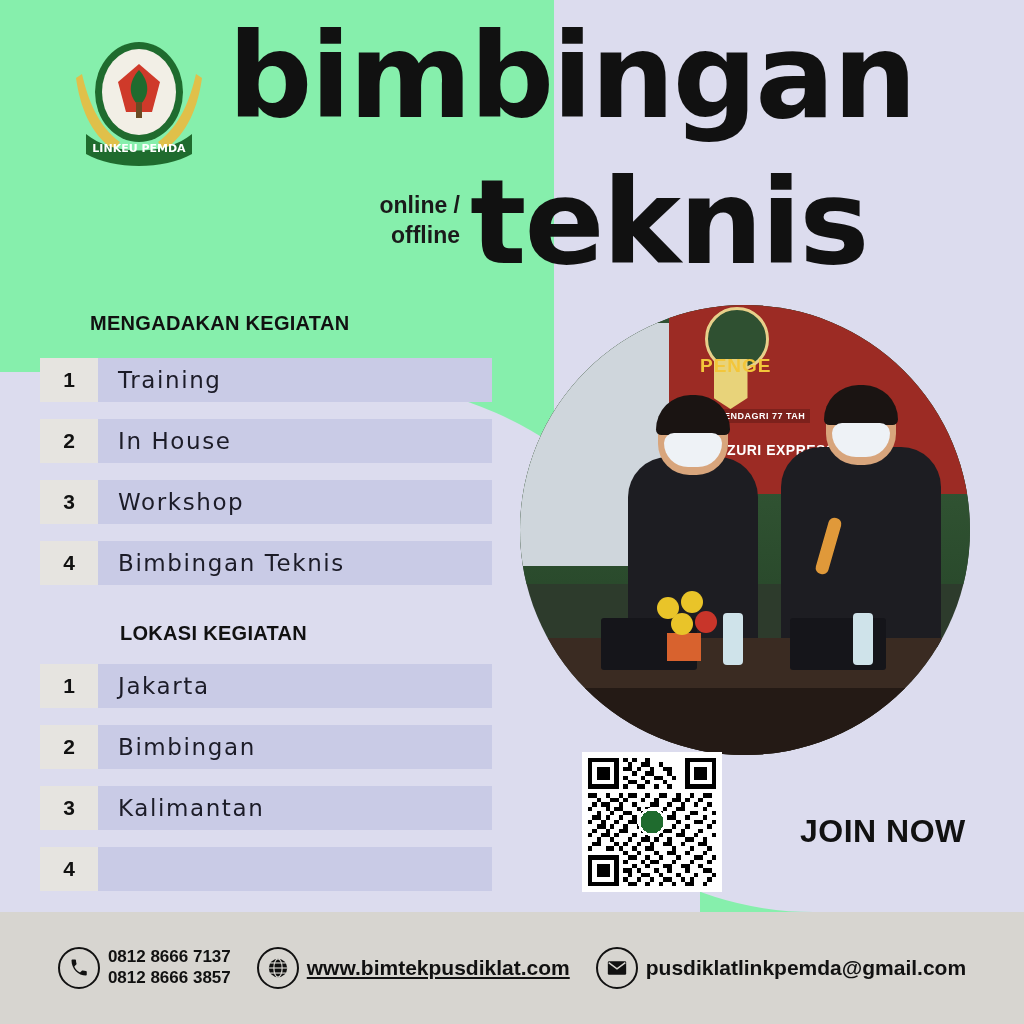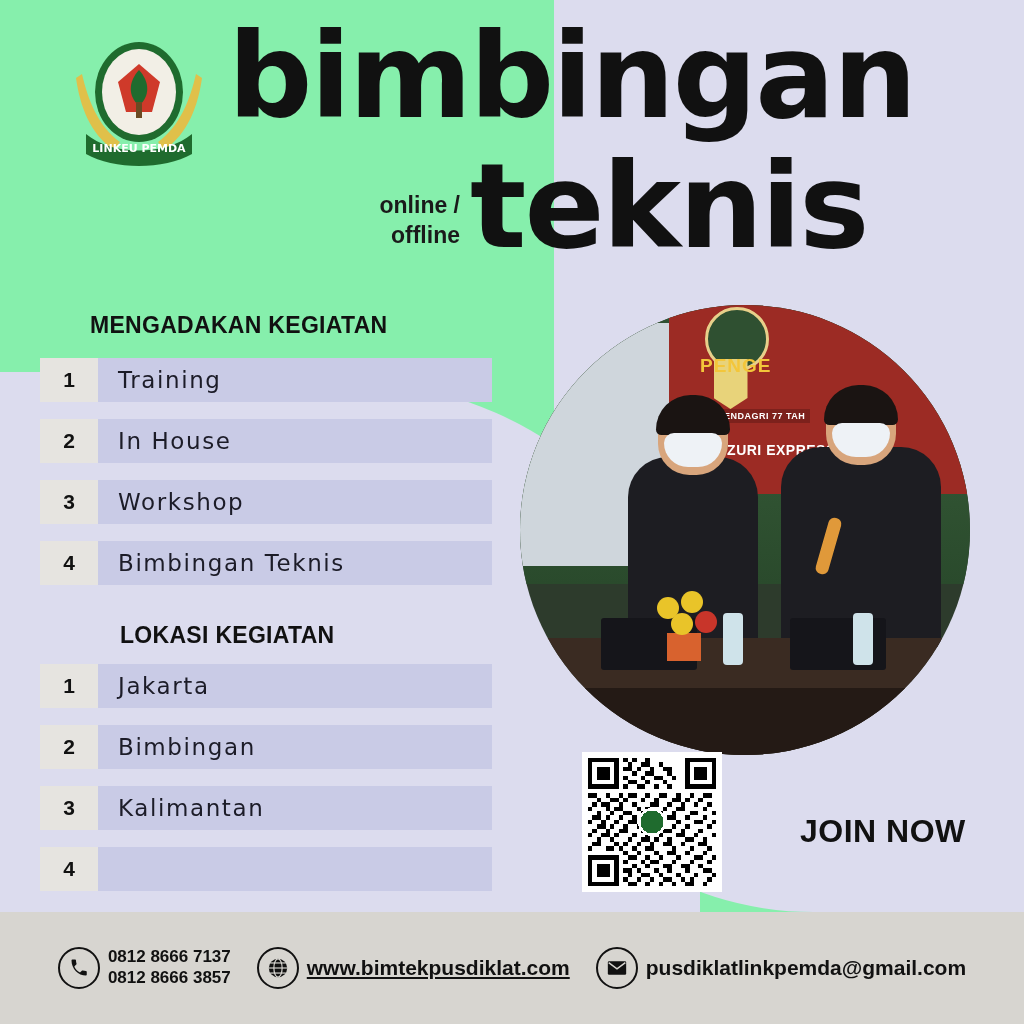--- a/index.html
+++ b/index.html
@@ -82,21 +82,21 @@
     font-size: 118px;
     line-height: 0.92;
     font-weight: 800;
     letter-spacing: -2px;
     color: #111;
     font-family: "DejaVu Sans", sans-serif;
   }
   .title-sub {
     position: absolute;
     left: 470px;
-    top: 152px;
+    top: 168px;
     font-size: 118px;
     line-height: 0.92;
     font-weight: 800;
     letter-spacing: -2px;
     color: #111;
     font-family: "DejaVu Sans", sans-serif;
   }
   .mode-text {
     position: absolute;
     left: 330px;
@@ -104,21 +104,21 @@
     font-size: 23px;
     font-weight: 700;
     color: #1a1a1a;
     line-height: 1.32;
     text-align: right;
     width: 130px;
   }
   
   .section-heading {
     position: absolute;
-    font-size: 23px;
+    font-size: 20px;
     font-weight: 800;
     color: #111;
     letter-spacing: 0.3px;
   }
   .list {
     position: absolute;
   }
   .row {
     position: relative;
     height: 44px;

